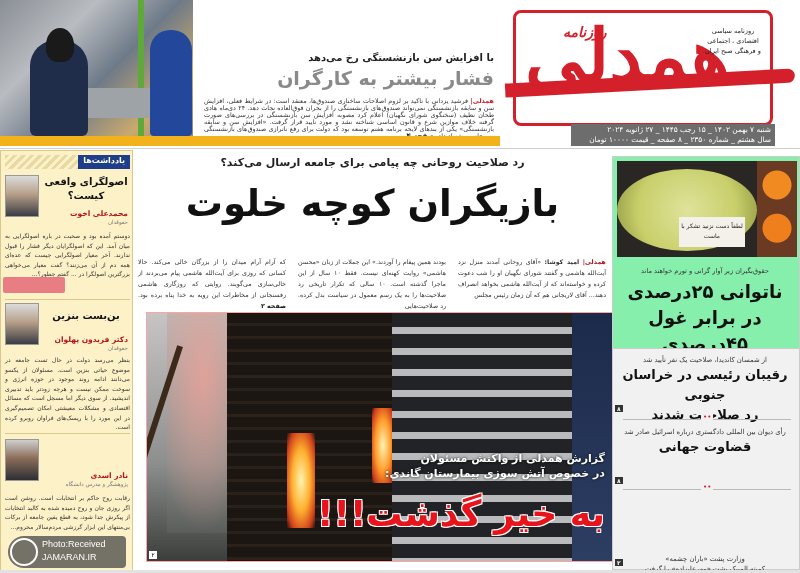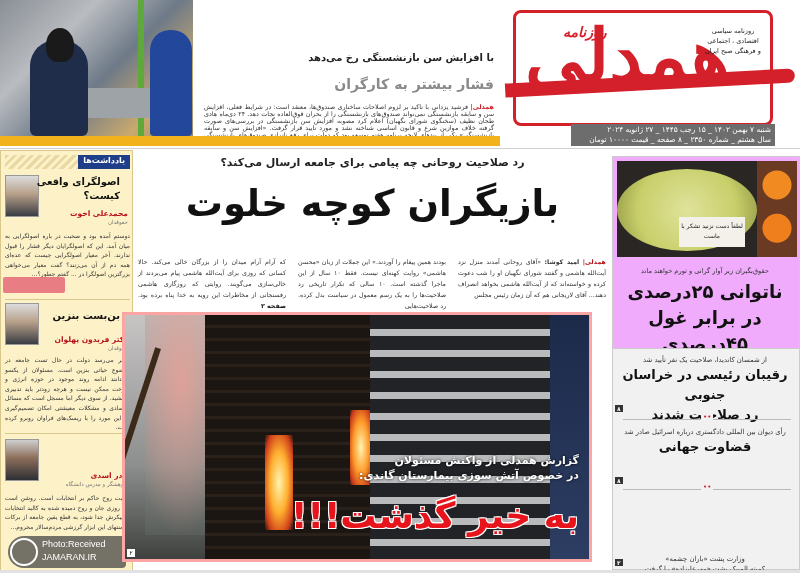--- a/index.html
+++ b/index.html
@@ -9,21 +9,21 @@
   
   .top-photo { left: 0; top: 0; width: 193px; height: 136px; background: linear-gradient(135deg, #8a8f96 0%, #b9bcc0 30%, #6e7a88 55%, #c9a96e 80%, #9a8c70 100%); overflow: hidden; }
   .top-photo .worker1 { position: absolute; left: 30px; top: 40px; width: 58px; height: 96px; background: #1f2c4a; border-radius: 26px 26px 6px 6px; }
   .top-photo .worker1::before { content: ""; position: absolute; left: 16px; top: -12px; width: 28px; height: 34px; background: #1a1a1a; border-radius: 50% 50% 40% 40%; }
   .top-photo .worker2 { position: absolute; left: 150px; top: 30px; width: 42px; height: 106px; background: #23479a; border-radius: 20px 20px 4px 4px; }
   .top-photo .pole { position: absolute; left: 138px; top: 0; width: 6px; height: 136px; background: #5fa83a; }
   .top-photo .bench { position: absolute; left: 80px; top: 88px; width: 90px; height: 30px; background: #9ea3a8; transform: skewX(-15deg); }
 
   .top-story { left: 196px; top: 0; width: 304px; height: 136px; padding: 6px 6px 0 8px; }
   .top-kicker { font-size: 10px; font-weight: bold; color: #222; text-align: right; margin-top: 46px; }
-  .top-headline { font-size: 14px; font-weight: bold; color: #8a8a8a; text-align: right; margin-top: 8px; line-height: 26px; }
+  .top-headline { font-size: 19px; font-weight: bold; color: #8a8a8a; text-align: right; margin-top: 2px; line-height: 26px; }
   .top-body { font-size: 6.4px; line-height: 7px; color: #333; text-align: justify; margin-top: 7px; }
   .top-body .src { color: #d0202a; font-weight: bold; }
   .top-page { font-size: 7px; font-weight: bold; color: #222; }
 
   .masthead { left: 505px; top: 0; width: 295px; height: 148px; }
   .mast-frame { position: absolute; left: 8px; top: 10px; width: 260px; height: 116px; border: 3px solid #d4202a; border-radius: 8px; }
   .mast-logo { position: absolute; left: 20px; top: 8px; font-family: "DejaVu Serif", serif; font-size: 74px; font-weight: bold; color: #d4202a; line-height: 96px; letter-spacing: -3px; }
   .mast-swash { position: absolute; left: 0; top: 76px; width: 290px; height: 14px; background: #d4202a; border-radius: 0 8px 8px 0; transform: rotate(-3deg); }
   .mast-ruz { position: absolute; left: 58px; top: 24px; font-size: 14px; color: #d4202a; font-weight: bold; font-style: italic; }
   .mast-desc { position: absolute; right: 22px; top: 26px; width: 90px; font-size: 6.5px; line-height: 10px; color: #222; text-align: center; }
@@ -32,55 +32,55 @@
   .yellow-rule { left: 0; top: 136px; width: 500px; height: 10px; background: #f2b21c; }
   .thin-rule { left: 0; top: 148px; width: 800px; height: 1px; background: #cfcfcf; }
 
   
   .left-col { left: 0; top: 150px; width: 133px; height: 423px; background: #fdf2c7; border: 1px solid #d9c88c; }
   .notes-header { position: absolute; left: 4px; top: 4px; width: 125px; height: 14px; background: repeating-linear-gradient(135deg, #e9d9a4 0 3px, #fdf2c7 3px 6px); }
   .notes-tab { position: absolute; right: 0; top: 0; height: 14px; background: #1f3e8a; color: #fff; font-size: 8px; font-weight: bold; padding: 1px 5px; }
   .op-item { position: absolute; left: 4px; width: 125px; }
   .op-photo { position: absolute; left: 0; top: 0; width: 34px; height: 42px; border: 1px solid #999; background: linear-gradient(180deg, #dcdcdc 0%, #b7a089 45%, #3a3d44 100%); }
   .op-photo.dark { background: linear-gradient(180deg, #cfcfcf 0%, #8c6e5a 45%, #2d2f34 100%); }
-  .op-title { position: absolute; right: 10px; top: 0; width: 84px; font-size: 10px; font-weight: bold; color: #111; line-height: 14px; }
+  .op-title { position: absolute; right: 2px; top: 0; width: 84px; font-size: 10px; font-weight: bold; color: #111; text-align: center; line-height: 14px; }
   .op-author { position: absolute; right: 2px; font-size: 7.5px; font-weight: bold; color: #b8141c; text-align: right; }
   .op-role { position: absolute; right: 2px; font-size: 5.5px; color: #777; text-align: right; }
   .op-body { position: absolute; left: 0; width: 125px; font-size: 6px; line-height: 9.6px; color: #333; text-align: justify; }
   .op-divider { position: absolute; left: 4px; width: 125px; height: 1px; background: #d9c88c; }
   .op-badge { position: absolute; left: 2px; top: 126px; width: 62px; height: 16px; background: #e46a78; opacity: .85; border-radius: 2px; }
 
   .watermark { position: absolute; left: 8px; top: 536px; width: 118px; height: 32px; background: rgba(70,70,70,.75); border-radius: 16px 4px 4px 16px; color: #fff; direction: ltr; }
   .wm-logo { position: absolute; left: 2px; top: 2px; width: 28px; height: 28px; border: 2px solid #fff; border-radius: 50%; }
   .wm-l1 { position: absolute; left: 34px; top: 3px; font-size: 9px; font-family: "Liberation Sans", sans-serif; }
   .wm-l2 { position: absolute; left: 34px; top: 16px; font-size: 9px; font-family: "Liberation Sans", sans-serif; }
 
   
   .main-kicker { left: 140px; top: 156px; width: 465px; font-size: 11px; font-weight: bold; color: #222; text-align: center; }
   .main-headline { left: 140px; top: 172px; width: 465px; font-size: 37px; font-weight: bold; color: #111; text-align: center; line-height: 64px; letter-spacing: -1px; }
   .main-body { left: 138px; top: 256px; width: 468px; height: 52px; display: flex; gap: 12px; }
   .main-body .col { flex: 1; font-size: 6.3px; line-height: 11px; color: #333; text-align: justify; }
   .main-body .src { color: #b8141c; font-weight: bold; }
   .main-body .pg { font-weight: bold; color: #111; }
 
-  .fire-photo { left: 122px; top: 312px; width: 470px; height: 250px; overflow: hidden; border: 3px solid #fca5a5; background: #15161c; }
+  .fire-photo { left: 146px; top: 312px; width: 470px; height: 250px; overflow: hidden; border: 1px solid #fca5a5; background: #15161c; }
   .fp-sky-left { position: absolute; left: 0; top: 0; width: 95px; height: 250px; background: linear-gradient(180deg, #c7c4c4 0%, #8d8f8e 60%, #3a3c3a 100%); }
   .fp-smoke { position: absolute; left: 20px; top: 0; width: 90px; height: 220px; background: radial-gradient(ellipse at 40% 30%, rgba(230,160,150,.85), rgba(120,130,120,.2) 70%); }
   .fp-burning { position: absolute; left: 80px; top: 0; width: 165px; height: 250px; background: repeating-linear-gradient(180deg, #1c1612 0 10px, #2a211a 10px 13px); }
   .fp-flame1 { position: absolute; left: 140px; top: 120px; width: 28px; height: 95px; background: radial-gradient(ellipse, #fff4b0 0%, #ffb030 45%, #d0401a 80%, transparent 100%); }
   .fp-flame2 { position: absolute; left: 225px; top: 95px; width: 22px; height: 75px; background: radial-gradient(ellipse, #fff4b0 0%, #ff9a2a 50%, #c8381a 85%, transparent 100%); }
   .fp-tower { position: absolute; left: 245px; top: 0; width: 180px; height: 250px; background: repeating-linear-gradient(180deg, #222326 0 14px, #b9babc 14px 21px); }
   .fp-sky-right { position: absolute; left: 425px; top: 0; width: 45px; height: 250px; background: linear-gradient(180deg, #1c2a4a 0%, #2d3e63 100%); }
   .fp-ladder { position: absolute; left: 10px; top: 30px; width: 6px; height: 130px; background: #3b2a1a; transform: rotate(18deg); }
   .fp-kicker { position: absolute; right: 10px; top: 138px; width: 260px; color: #fff; font-size: 11px; font-weight: bold; text-align: right; line-height: 15px; text-shadow: 0 0 3px #000; }
   .fp-headline { position: absolute; right: 10px; top: 180px; color: #e8141c; font-size: 36px; font-weight: bold; text-align: right; text-shadow: 1px 1px 0 #fff, -1px -1px 0 #fff, 1px -1px 0 #fff, -1px 1px 0 #fff; }
   .fp-page { position: absolute; left: 2px; bottom: 2px; width: 8px; height: 8px; background: #fff; font-size: 6px; color: #000; text-align: center; line-height: 8px; }
 
   
-  .right-photo-box { left: 612px; top: 156px; width: 188px; height: 232px; border: 1px solid #ccc; background: #f0abfc; }
+  .right-photo-box { left: 612px; top: 156px; width: 188px; height: 232px; border: 1px solid #ccc; background: #86efac; }
   .rp-img { position: absolute; left: 4px; top: 4px; width: 180px; height: 96px; overflow: hidden; background: #2a2624; }
   .rp-bowl { position: absolute; left: 0; top: 8px; width: 140px; height: 82px; border-radius: 50%; background: radial-gradient(circle, #dfe29a 0%, #c8cf6a 60%, #8e9440 100%); }
   .rp-oranges { position: absolute; left: 140px; top: 0; width: 40px; height: 96px; background: radial-gradient(circle at 50% 25%, #f28a22 0 14px, transparent 15px), radial-gradient(circle at 50% 70%, #ef7f1c 0 14px, transparent 15px), #6b3a22; }
   .rp-sign { position: absolute; left: 62px; top: 56px; width: 66px; height: 30px; background: #f4f1ea; font-size: 6px; color: #222; text-align: center; line-height: 10px; padding-top: 4px; }
   .rp-kicker { position: absolute; right: 4px; top: 110px; width: 180px; font-size: 6.6px; color: #333; text-align: center; }
   .rp-headline { position: absolute; right: 4px; top: 122px; width: 180px; font-size: 18px; font-weight: bold; color: #111; text-align: center; line-height: 26px; }
   .rp-page { position: absolute; left: 2px; bottom: 2px; font-size: 6px; font-weight: bold; background: #333; color: #fff; padding: 0 2px; }
 
   .right-list-box { left: 612px; top: 348px; width: 188px; height: 222px; border: 1px solid #ccc; background: #f1f1f1; }
   .rl-item { position: absolute; right: 4px; width: 180px; text-align: center; }

